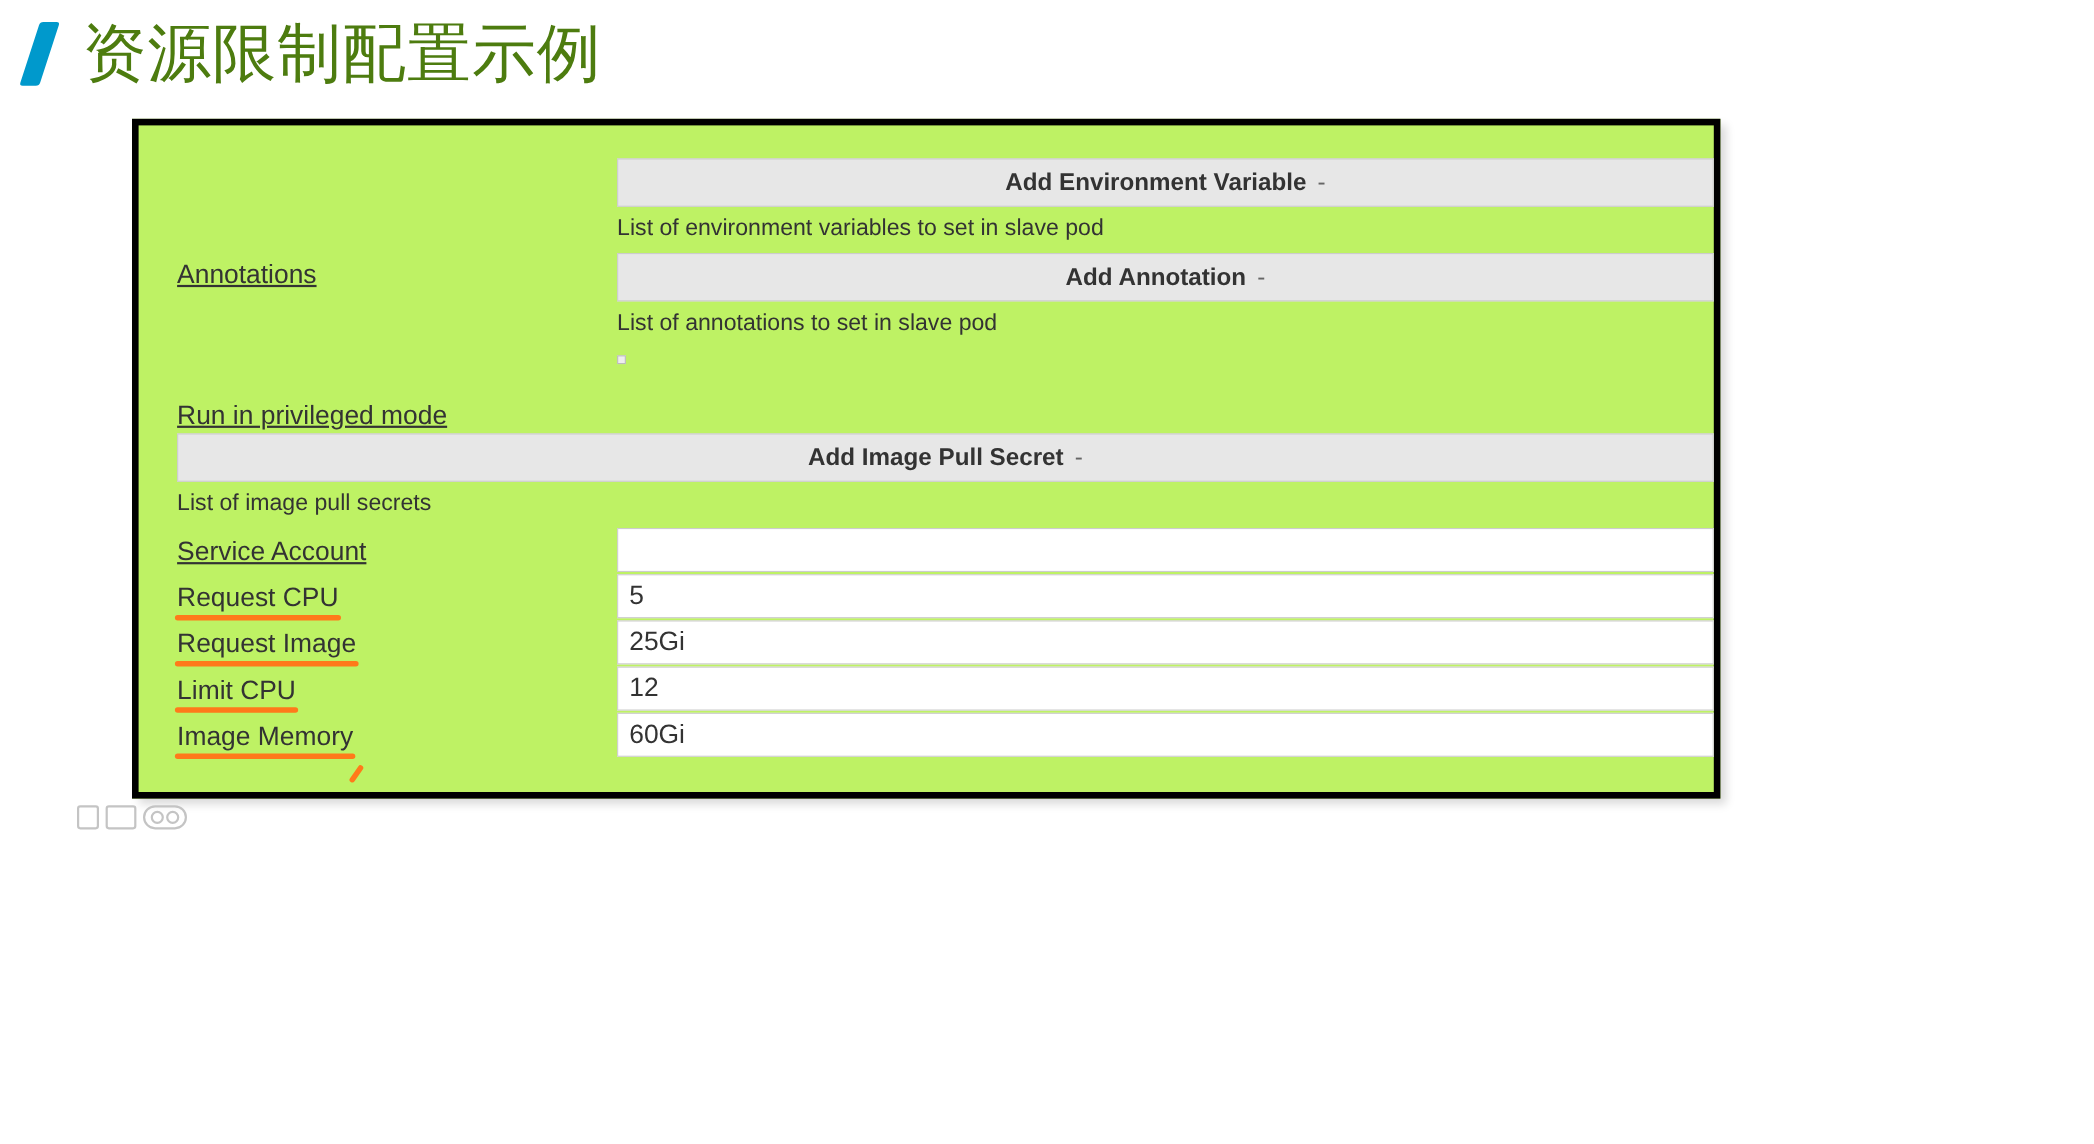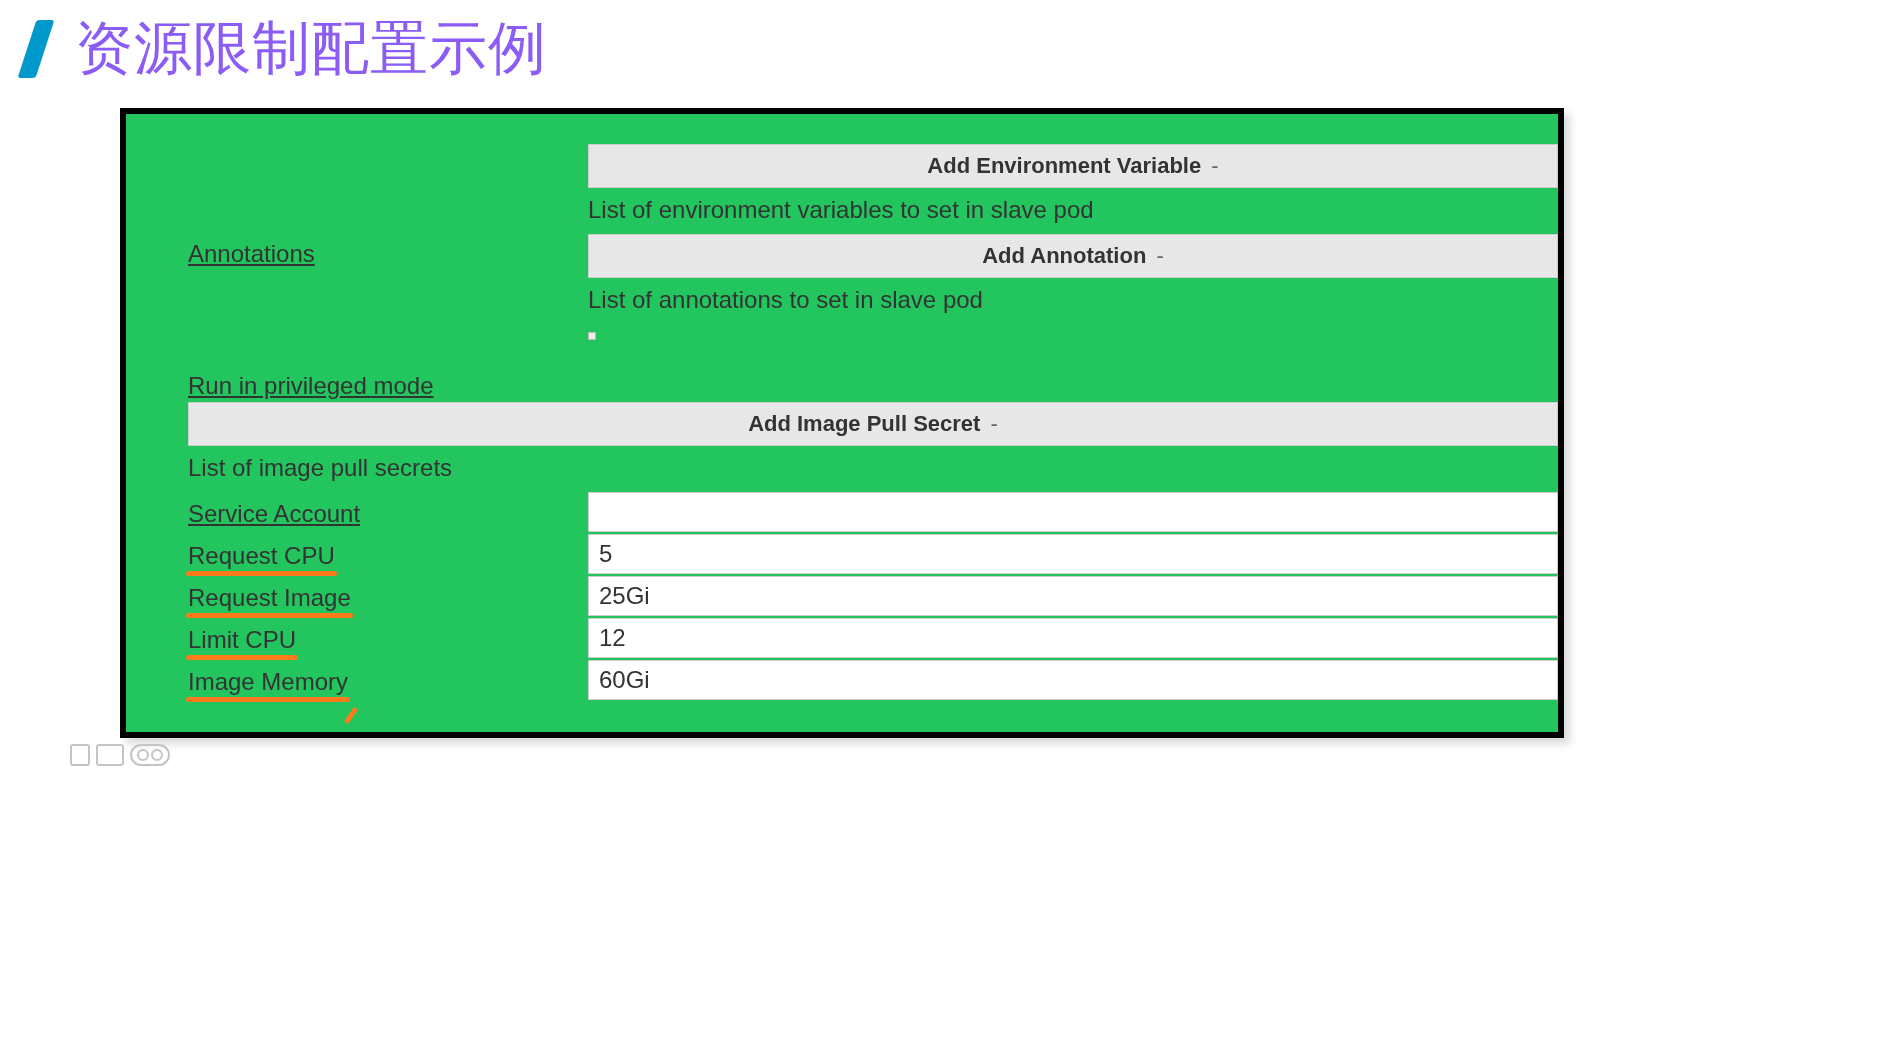--- a/index.html
+++ b/index.html
@@ -22,30 +22,30 @@
       height: 58px;
       background: #0099cc;
       border-radius: 3px;
       transform: skewX(-18deg);
       margin-right: 30px;
       margin-left: 12px;
     }
     .title-text {
       font-size: 58px;
       font-weight: 400;
-      color: #8b5cf6;
+      color: #4d7c0f;
       letter-spacing: 1px;
     }
     .panel {
       margin-left: 100px;
       margin-right: 320px;
       border: 6px solid #000;
-      background: #22c55e;
+      background: #bef264;
       box-shadow: 6px 6px 8px rgba(0,0,0,0.15);
-      padding: 30px 0 30px 62px;
+      padding: 30px 0 30px 35px;
       position: relative;
     }
     .form-row {
       display: flex;
       align-items: flex-start;
       margin-bottom: 2px;
     }
     .label-col {
       width: 400px;
       flex: 0 0 400px;
@@ -65,21 +65,21 @@
       background: #e7e7e7;
       border: 1px solid #ccc;
       padding: 8px 14px;
       font-size: 22px;
       font-weight: 700;
       color: #333;
       cursor: pointer;
     }
     .btn-caret { font-weight: 400; color: #666; margin-left: 4px; }
     .helper {
-      font-size: 24px;
+      font-size: 21px;
       color: #333;
       margin-top: 8px;
       margin-bottom: 4px;
     }
     .text-input {
       width: 100%;
       border: 1px solid #ccc;
       background: #fff;
       font-size: 24px;
       padding: 4px 10px;

